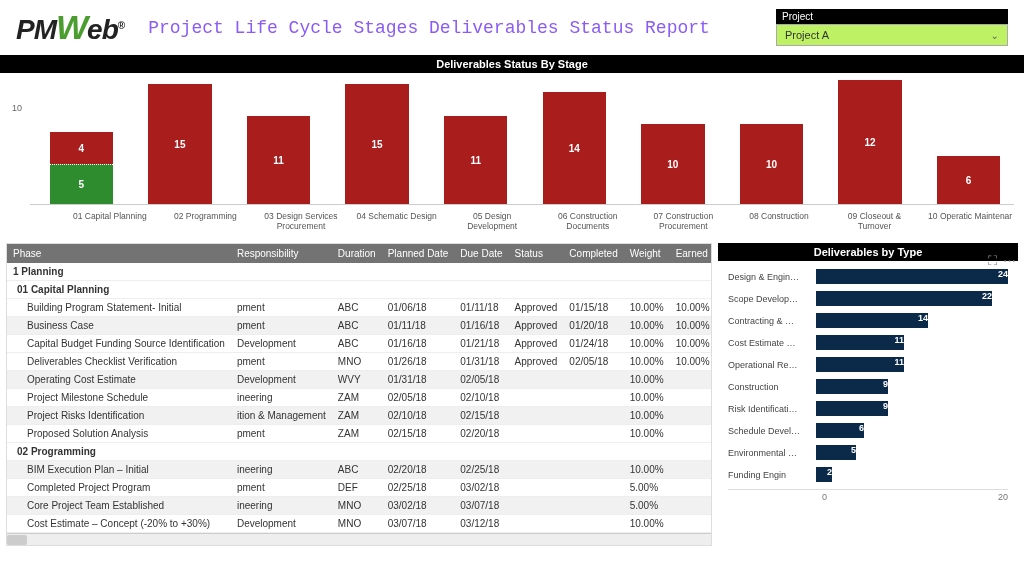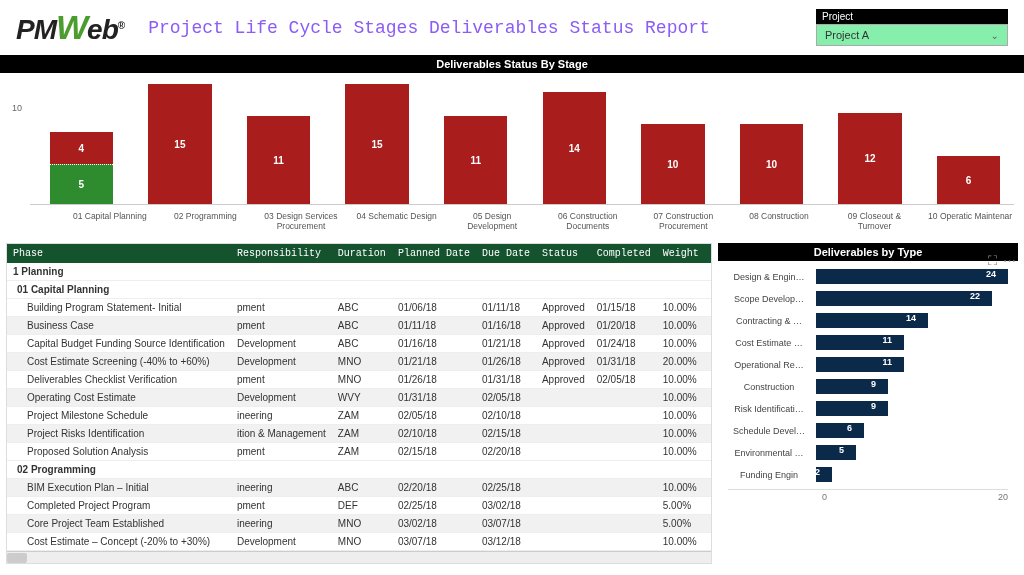--- a/index.html
+++ b/index.html
@@ -4,59 +4,59 @@
 <style>
   * { box-sizing: border-box; margin: 0; padding: 0; }
   body { font-family: 'Segoe UI', Arial, sans-serif; font-size: 11px; color: #333; background: #fff; width: 1024px; }
   .header { display: flex; align-items: center; padding: 8px 16px; gap: 24px; }
   .logo { font-size: 28px; font-weight: bold; font-style: italic; letter-spacing: -1px; }
   .logo .p, .logo .m { color: #222; }
   .logo .w { color: #4a9d2e; font-size: 34px; }
   .logo .eb { color: #222; }
   .logo sup { font-size: 10px; color: #222; font-style: normal; }
   .title { font-size: 18px; color: #8b5cf6; flex: 1; font-family: Liberation Mono, monospace; }
-  .project-select { width: 192px; }
+  .project-select { width: 232px; }
   .project-select-label { background: #000; color: #fff; font-size: 10px; padding: 2px 6px; }
-  .project-select-box { border: 1px solid #aaa; padding: 4px 8px; display: flex; justify-content: space-between; align-items: center; background: #86efac; cursor: pointer; }
+  .project-select-box { border: 1px solid #aaa; padding: 4px 8px; display: flex; justify-content: space-between; align-items: center; background: #bef264; cursor: pointer; }
   .chevron { font-size: 10px; color: #666; }
 
   .section-title { background: #000; color: #fff; text-align: center; font-size: 11px; font-weight: bold; padding: 3px 0; }
 
   .bar-chart { position: relative; height: 170px; padding: 12px 10px 0 30px; }
   .y-axis { position: absolute; left: 12px; top: 30px; font-size: 9px; color: #666; }
   .bars-row { display: flex; align-items: flex-end; height: 120px; gap: 8px; padding-left: 6px; border-bottom: 1px solid #ccc; }
   .bar-col { flex: 1; display: flex; flex-direction: column; align-items: center; }
   .bar-stack { width: 70%; display: flex; flex-direction: column-reverse; align-items: stretch; }
   .bar-seg { display: flex; align-items: center; justify-content: center; color: #fff; font-size: 10px; font-weight: bold; }
   .bar-red { background: #a91d1d; }
   .bar-green { background: #2e8b2e; border-top: 1px dotted #fff; }
   .bar-labels { display: flex; gap: 8px; padding: 6px 0 0 36px; }
   .bar-lbl { flex: 1; text-align: center; font-size: 8.5px; color: #555; line-height: 1.2; }
   .chart-tools { position: absolute; right: 8px; bottom: -26px; display: flex; gap: 6px; color: #888; font-size: 13px; }
 
   .lower { display: flex; gap: 6px; padding: 0 6px; }
   .table-wrap { flex: 1; overflow: hidden; border: 1px solid #ddd; }
   table { width: 100%; border-collapse: collapse; font-size: 10px; }
-  thead th { background: #14532d; color: #fff; font-weight: normal; padding: 4px 6px; text-align: left; white-space: nowrap; font-family: Liberation Mono, monospace; }
+  thead th { background: #737373; color: #fff; font-weight: normal; padding: 4px 6px; text-align: left; white-space: nowrap; }
   tbody td { padding: 3px 6px; border-bottom: 1px solid #eee; white-space: nowrap; }
   tbody tr.group td { font-weight: bold; background: #fff; }
   tbody tr.subgroup td { font-weight: bold; background: #fff; padding-left: 10px; }
   tbody tr.row td:first-child { padding-left: 20px; }
   tbody tr.alt { background: #f1f1f1; }
   .scroll-hint { height: 12px; background: #eee; border-top: 1px solid #ccc; position: relative; }
   .scroll-thumb { position: absolute; left: 0; top: 1px; height: 10px; width: 20px; background: #ccc; border-radius: 2px; }
 
   .side-chart { width: 300px; }
   .hbar-area { padding: 8px 10px 4px 10px; }
   .hbar-row { display: flex; align-items: center; margin-bottom: 7px; }
-  .hbar-label { width: 88px; font-size: 9px; color: #444; text-align: center; padding-right: 6px; white-space: nowrap; overflow: hidden; text-overflow: ellipsis; }
+  .hbar-label { width: 88px; font-size: 9px; color: #444; text-align: left; padding-right: 6px; white-space: nowrap; overflow: hidden; text-overflow: ellipsis; }
   .hbar-track { flex: 1; position: relative; height: 15px; }
   .hbar-fill { background: #0b2a4a; height: 100%; position: relative; }
   .hbar-val { position: absolute; right: -18px; top: 0; font-size: 9px; color: #fff; font-weight: bold; }
-  .hbar-val.in { right: 12px; }
+  .hbar-val.in { right: 0; }
   .hbar-axis { display: flex; justify-content: space-between; padding-left: 94px; font-size: 9px; color: #777; border-top: 1px solid #ddd; padding-top: 2px; }
 </style>
 </head>
 <body>
 
 <div class="header">
   <div class="logo">
     <span class="p">P</span><span class="m">M</span><span class="w">W</span><span class="eb">eb</span><sup>®</sup>
   </div>
   <div class="title">Project Life Cycle Stages Deliverables Status Report</div>
@@ -109,21 +109,21 @@
           <div class="bar-seg bar-red" style="height: 80px;">10</div>
         </div>
       </div>
       <div class="bar-col">
         <div class="bar-stack">
           <div class="bar-seg bar-red" style="height: 80px;">10</div>
         </div>
       </div>
       <div class="bar-col">
         <div class="bar-stack">
-          <div class="bar-seg bar-red" style="height: 91px;">12</div>
+          <div class="bar-seg bar-red" style="height: 124px;">12</div>
         </div>
       </div>
       <div class="bar-col">
         <div class="bar-stack">
           <div class="bar-seg bar-red" style="height: 48px;">6</div>
         </div>
       </div>
     </div>
   <div class="bar-labels" id="bar-labels">
       <div class="bar-lbl">01 Capital Planning</div>
@@ -192,31 +192,20 @@
             <td>Capital Budget Funding Source Identification</td>
             <td>Development</td>
             <td>ABC</td>
             <td>01/16/18</td>
             <td>01/21/18</td>
             <td>Approved</td>
             <td>01/24/18</td>
             <td>10.00%</td>
             <td>10.00%</td>
           </tr>
-          <tr class="row alt">
-            <td>Cost Estimate Screening (-40% to +60%)</td>
-            <td>Development</td>
-            <td>MNO</td>
-            <td>01/21/18</td>
-            <td>01/26/18</td>
-            <td>Approved</td>
-            <td>01/31/18</td>
-            <td>20.00%</td>
-            <td>20.00%</td>
-          </tr>
           <tr class="row">
             <td>Deliverables Checklist Verification</td>
             <td>pment</td>
             <td>MNO</td>
             <td>01/26/18</td>
             <td>01/31/18</td>
             <td>Approved</td>
             <td>02/05/18</td>
             <td>10.00%</td>
             <td>10.00%</td>

